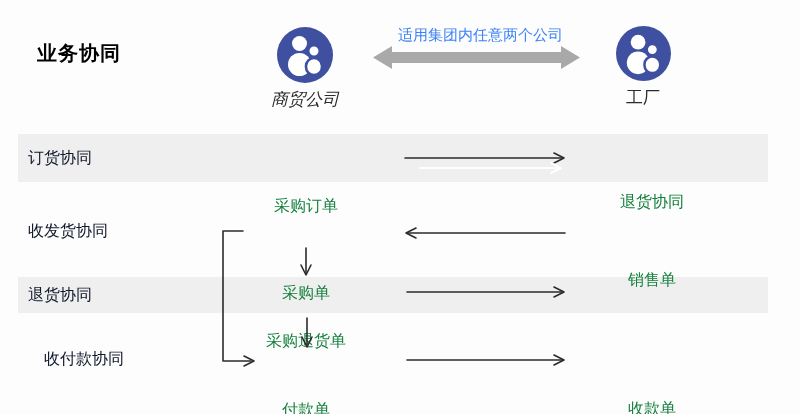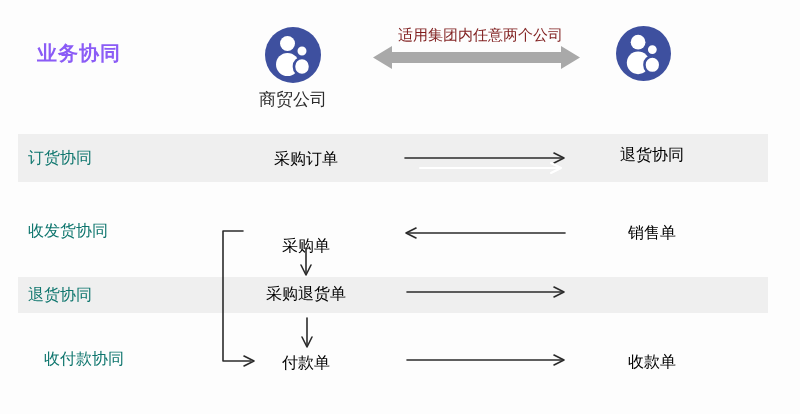--- a/index.html
+++ b/index.html
@@ -6,33 +6,33 @@
   .canvas{
     position:relative;width:800px;height:414px;background:#fdfdfd;
     font-family:"Liberation Sans","DejaVu Sans",sans-serif;color:#2b2b2b;
     overflow:hidden;
   }
   .band{position:absolute;left:18px;width:750px;background:#efefef;}
   .band.b1{top:134px;height:48px;}
   .band.b3{top:277px;height:36px;}
   .page-title{
     position:absolute;left:37px;top:40px;font-size:20px;font-weight:bold;
-    color:#8b5cf6;letter-spacing:1px;
+    color:#000000;letter-spacing:1px;
   }
   .entity{position:absolute;text-align:center;}
   .entity .icon{display:block;margin:0 auto;}
   .entity .elabel{display:block;margin-top:5px;font-size:17px;color:#2b2b2b;}
-  .entity.left{left:257px;top:27px;width:72px;}
+  .entity.left{left:269px;top:27px;width:72px;font-style:italic;}
   .entity.right{left:607px;top:26px;width:72px;}
   .note{
     position:absolute;left:398px;top:26px;width:162px;text-align:center;
-    font-size:15px;color:#7f1d1d;white-space:nowrap;
+    font-size:15px;color:#3b82f6;white-space:nowrap;
   }
-  .rowlabel{position:absolute;left:28px;font-size:16px;color:#0f766e;white-space:nowrap;}
-  .doc{position:absolute;transform:translateX(-50%);font-size:16px;color:#000000;white-space:nowrap;}
+  .rowlabel{position:absolute;left:28px;font-size:16px;color:#0f172a;white-space:nowrap;}
+  .doc{position:absolute;transform:translateX(-50%);font-size:16px;color:#15803d;white-space:nowrap;margin-top:47px;}
   .doc.mid{left:306px;}
   .doc.right{left:652px;}
   svg.overlay{position:absolute;left:0;top:0;pointer-events:none;}
 </style>
 </head>
 <body>
 
 <div class="canvas">
 
   <div class="band b1"></div>
@@ -52,20 +52,21 @@
   </div>
 
   <div class="entity right">
     <svg class="icon" width="55" height="55" viewBox="0 0 56 56">
       <circle cx="28" cy="28" r="28" fill="#3e509f"></circle>
       <circle cx="22.5" cy="16.5" r="7.5" fill="#ffffff"></circle>
       <rect x="11" y="26" width="23" height="23" rx="11.5" fill="#ffffff"></rect>
       <circle cx="37" cy="24" r="5.8" fill="#ffffff" stroke="#3e509f" stroke-width="2.6"></circle>
       <rect x="29" y="31" width="16" height="17" rx="8" fill="#ffffff" stroke="#3e509f" stroke-width="2.6"></rect>
     </svg>
+    <span class="elabel">工厂</span>
   </div>
 
   <div class="note">适用集团内任意两个公司</div>
 
   <div class="rowlabel" style="top:148px;">订货协同</div>
   <div class="rowlabel" style="top:285px;">退货协同</div>
   <div class="rowlabel" style="top:221px;">收发货协同</div>
   <div class="rowlabel" style="top:349px;margin-left:16px;">收付款协同</div>
 
   <div class="doc mid" style="top:149px;">采购订单</div>

